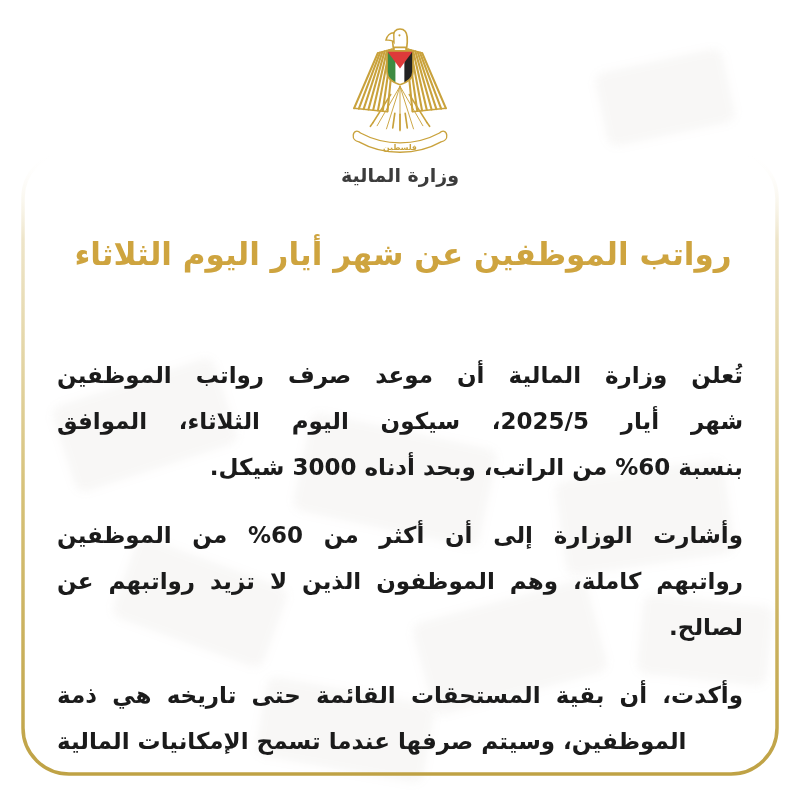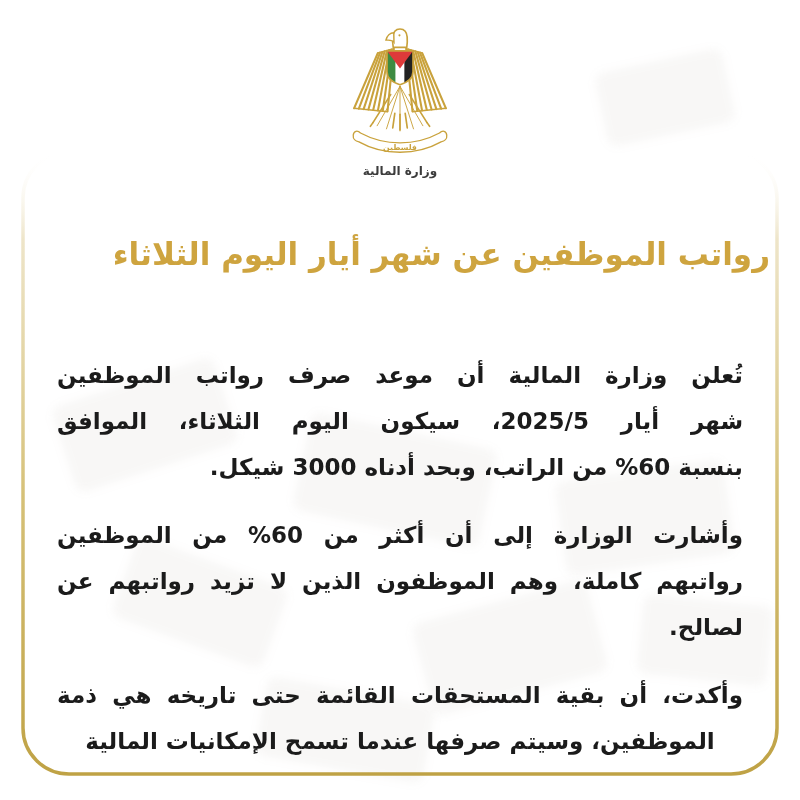--- a/index.html
+++ b/index.html
@@ -9,32 +9,32 @@
   }
   
   .wm { position:absolute; background:rgba(125,115,100,0.055); border-radius:10px;
         filter:blur(5px); }
   
   .frame { position:absolute; left:0; top:0; pointer-events:none; }
   
   .logo-wrap { position:absolute; top:26px; left:0; right:0;
                display:flex; justify-content:center; }
   .ministry { position:absolute; top:164px; left:0; right:0; text-align:center;
-              font-size:12px; font-weight:700; color:#3c3c3c; letter-spacing:0.2px; }
+              font-size:19px; font-weight:700; color:#3c3c3c; letter-spacing:0.2px; }
   
-  .headline { position:absolute; top:228px; left:36px; right:30px; text-align:right;
+  .headline { position:absolute; top:228px; left:36px; right:30px; text-align:center;
               color:#CEA43F; font-weight:700; }
   .headline .hl { font-size:31px; line-height:53px; white-space:nowrap; }
   
   .bodytext { position:absolute; top:352px; right:57px; left:57px;
               color:#1b1b1b; font-size:23px; font-weight:700; }
   .para { margin:0 0 22px 0; }
   .line { display:block; line-height:46px; max-height:46px; overflow:hidden;
           text-align:justify; text-align-last:justify; }
-  .line.last { text-align:center; text-align-last:right; }
+  .line.last { text-align:left; text-align-last:right; }
 </style>
 </head>
 <body>
 
 <div class="stage">
 
   <div>
     <div class="wm" style="left:60px;top:380px;width:170px;height:90px;transform:rotate(-18deg);"></div>
     <div class="wm" style="left:300px;top:430px;width:190px;height:100px;transform:rotate(12deg);"></div>
     <div class="wm" style="left:560px;top:470px;width:170px;height:95px;transform:rotate(-8deg);"></div>

